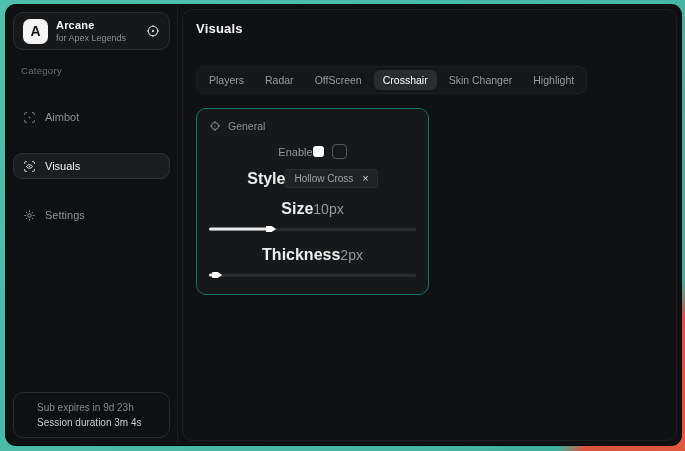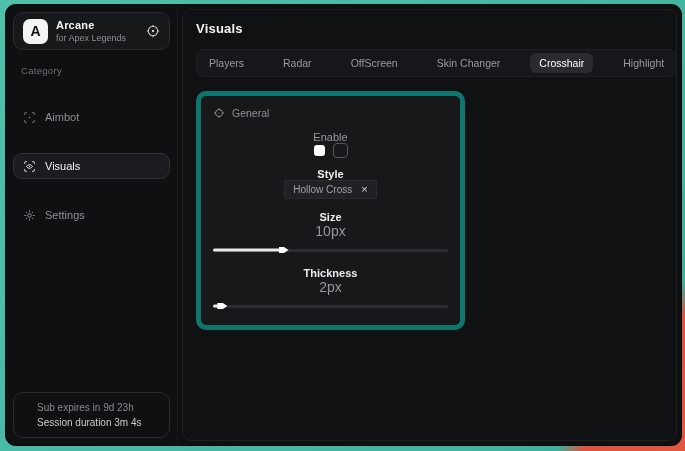--- a/index.html
+++ b/index.html
@@ -40,30 +40,30 @@
   .side-spacer{flex:1;}
   .footer-card{
     border:1px solid #2a2b2e;border-radius:10px;padding:7px 23px;flex:none;
     font-size:10px;line-height:15px;
   }
   .footer-line1{color:#84888c;}
   .footer-line2{color:#c9cbcd;}
   
   .main{flex:1;margin:4px;border:1px solid #1e1f22;border-radius:10px;background:#101113;padding:11px 13px;overflow:hidden;}
   .page-title{font-size:13px;font-weight:bold;color:var(--text-primary);letter-spacing:.2px;}
-  .tabbar{display:inline-flex;align-items:center;background:#16171a;border:1px solid #1f2024;border-radius:8px;padding:3px;gap:21px;margin-top:13px;}
+  .tabbar{display:inline-flex;align-items:center;background:#16171a;border:1px solid #1f2024;border-radius:8px;padding:3px;gap:3px;margin-top:30px;}
   .tab{font-size:10.5px;color:#979c a0;color:#979ca0;padding:4px 9px;border-radius:6px;cursor:pointer;white-space:nowrap;}
   .tab.active{background:var(--active-pill-bg);color:#fff;}
   
-  .panel{width:269px;margin-top:14px;background:var(--card-bg);border:5px solid #0f766e;border-radius:10px;padding:11px 12px 14px;}
+  .panel{width:233px;margin-top:14px;background:var(--card-bg);border:1px solid #0f766e;border-radius:10px;padding:11px 12px 14px;}
   .panel-head{display:flex;align-items:center;gap:7px;color:#8e9296;}
   .panel-title{font-size:10.5px;color:#8e9296;}
-  .row{display:flex;align-items:center;justify-content:center;margin-top:12px;flex-direction:column;}
+  .row{display:flex;align-items:center;justify-content:center;margin-top:12px;}
   .lbl-muted{font-size:11px;color:#94989c;}
-  .lbl-strong{font-size:11px;font-weight:bold;color:#eceded;}
+  .lbl-strong{font-size:16px;font-weight:bold;color:#eceded;}
   .val{font-size:14px;color:#94989c;}
   .enable-controls{display:flex;align-items:center;gap:8px;}
   .checkbox{width:11px;height:11px;border-radius:3px;background:#fff;cursor:pointer;}
   .keybind{width:15px;height:15px;border-radius:4px;border:1.5px solid #54575b;cursor:pointer;}
   .style-pill{display:flex;align-items:center;gap:9px;background:#202124;border:1px solid #2a2b2e;border-radius:2px;padding:3px 8px;cursor:pointer;}
   .style-pill .pill-text{font-size:10px;color:#9ea3a7;}
   .pill-x{font-size:11px;color:#d3d5d7;line-height:1;cursor:pointer;}
   .slider{position:relative;height:10px;margin-top:6px;display:flex;align-items:center;cursor:pointer;}
   .track{width:100%;height:3px;background:#2c2d30;border-radius:2px;}
   .fill{position:absolute;left:0;top:50%;transform:translateY(-50%);height:3px;background:#e9eaeb;border-radius:2px;}
@@ -152,22 +152,22 @@
     </div>
   </div>
 
   <div class="main">
     <div class="page-title">Visuals</div>
 
     <div class="tabbar">
       <div class="tab">Players</div>
       <div class="tab">Radar</div>
       <div class="tab">OffScreen</div>
+      <div class="tab active">Crosshair</div>
       <div class="tab">Skin Changer</div>
-      <div class="tab active">Crosshair</div>
       <div class="tab">Highlight</div>
     </div>
 
     <div class="panel">
       <div class="panel-head">
         <span>
           <svg width="12" height="12" viewBox="0 0 24 24" fill="none" stroke="currentColor" stroke-width="1.8">
             <circle cx="12" cy="12" r="7"></circle>
               <line x1="12" y1="2" x2="12" y2="6"></line>
               <line x1="12" y1="18" x2="12" y2="22"></line>

